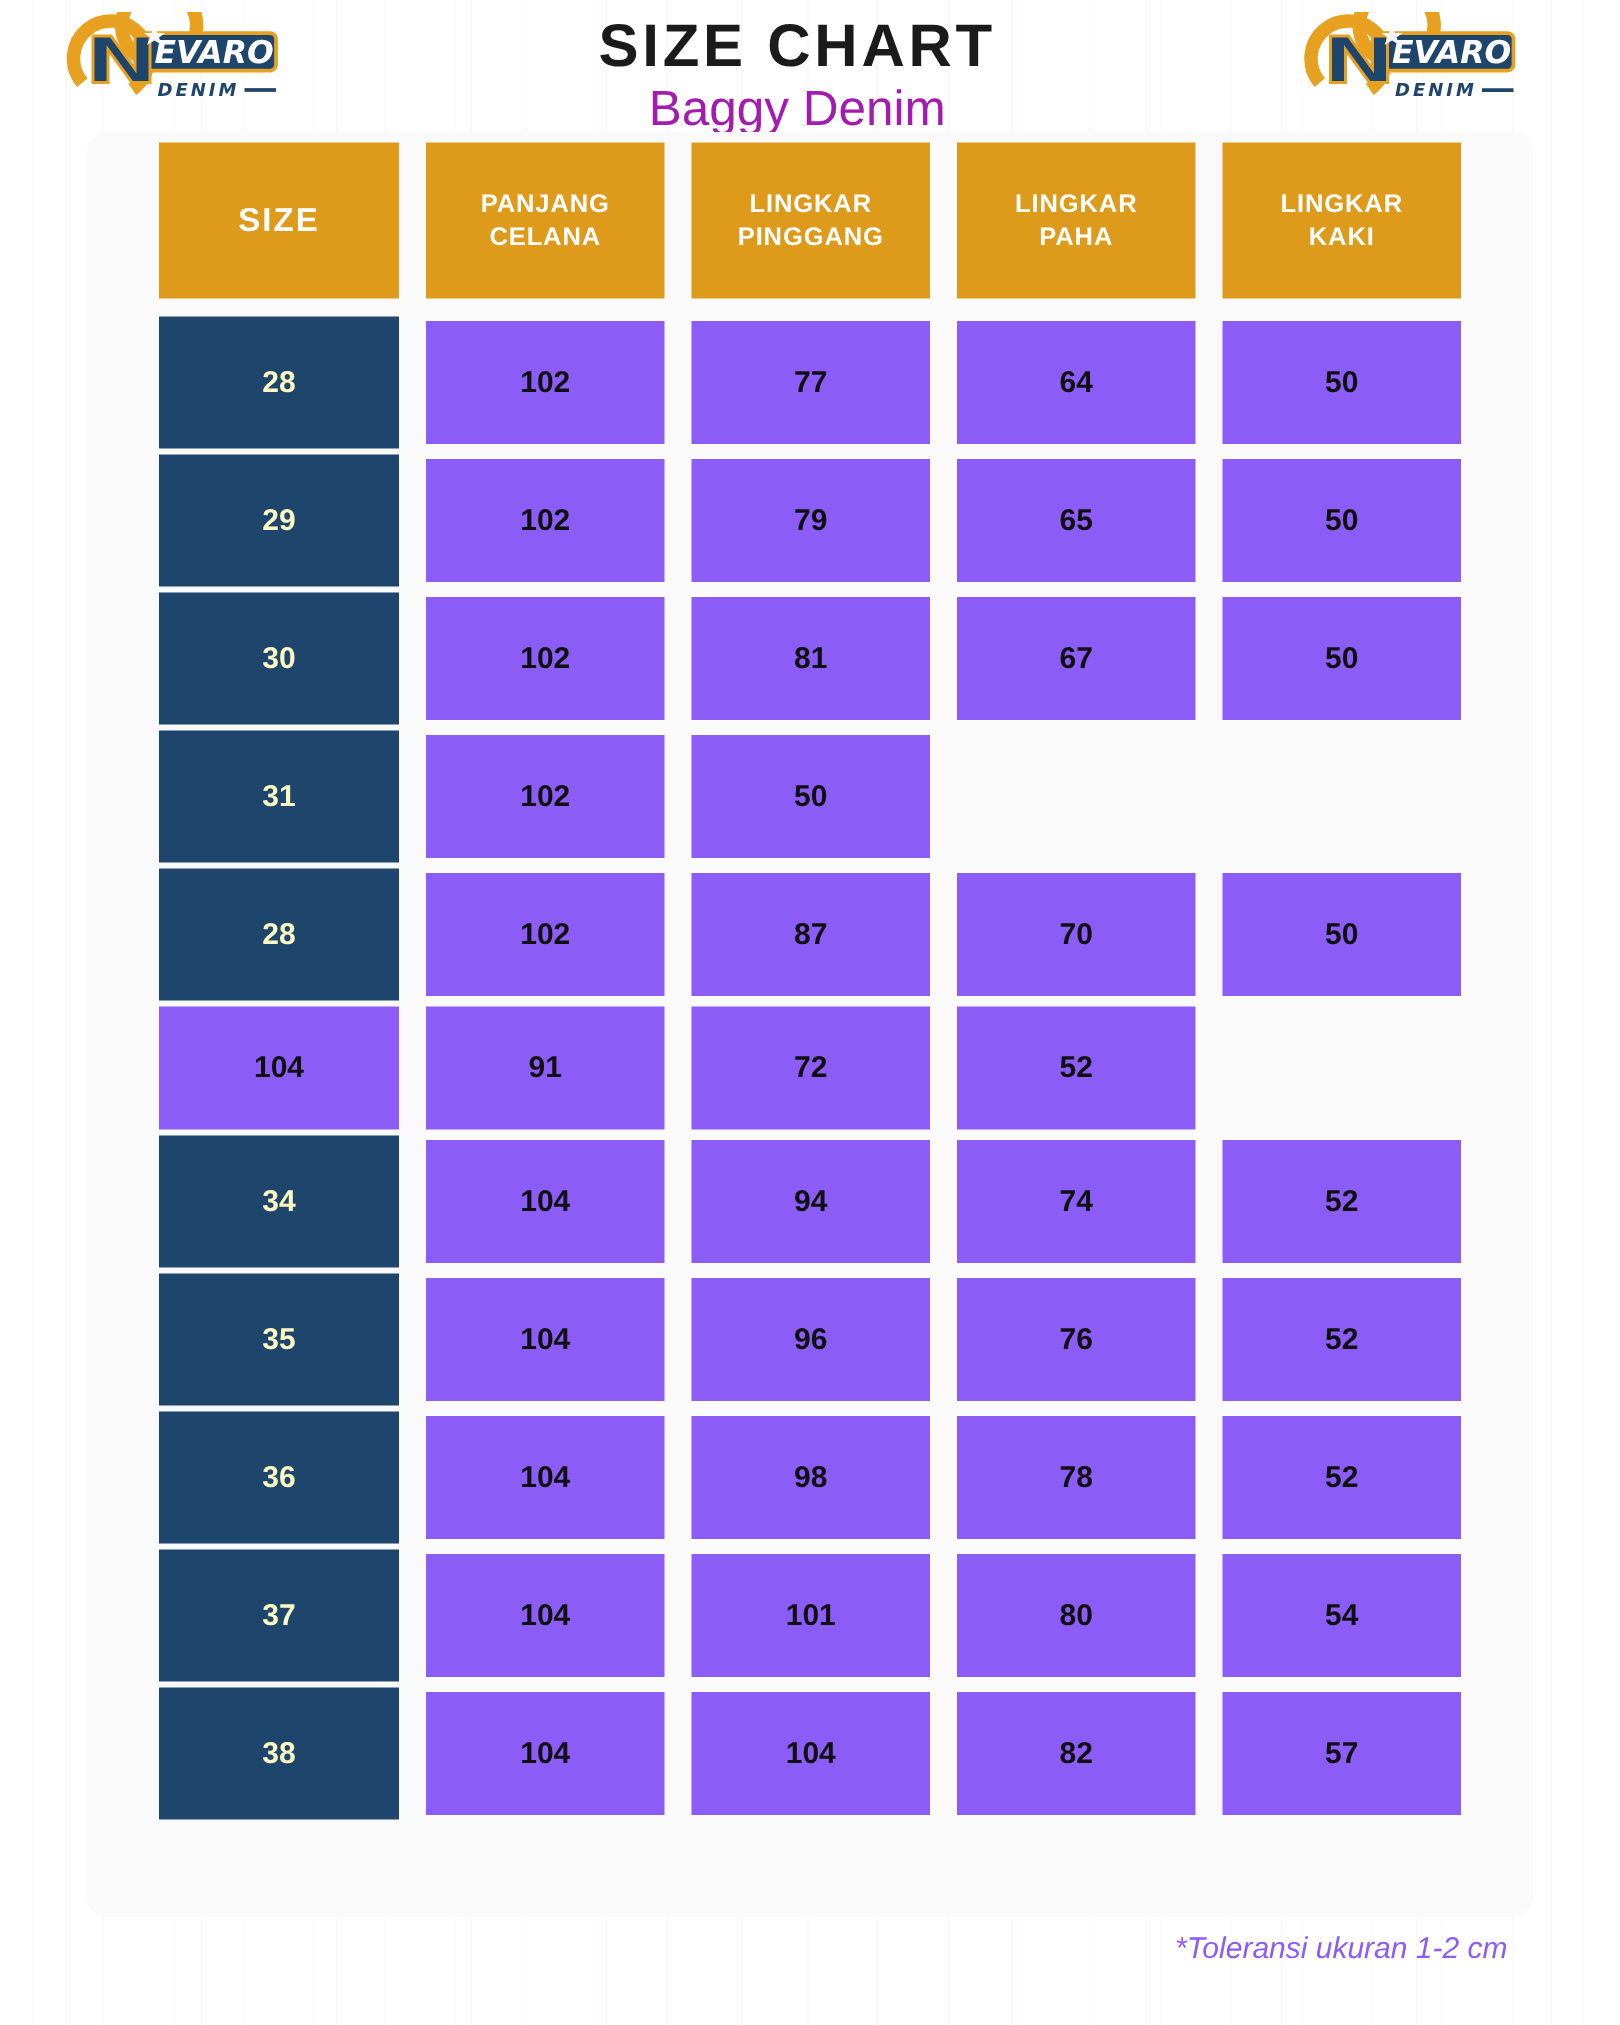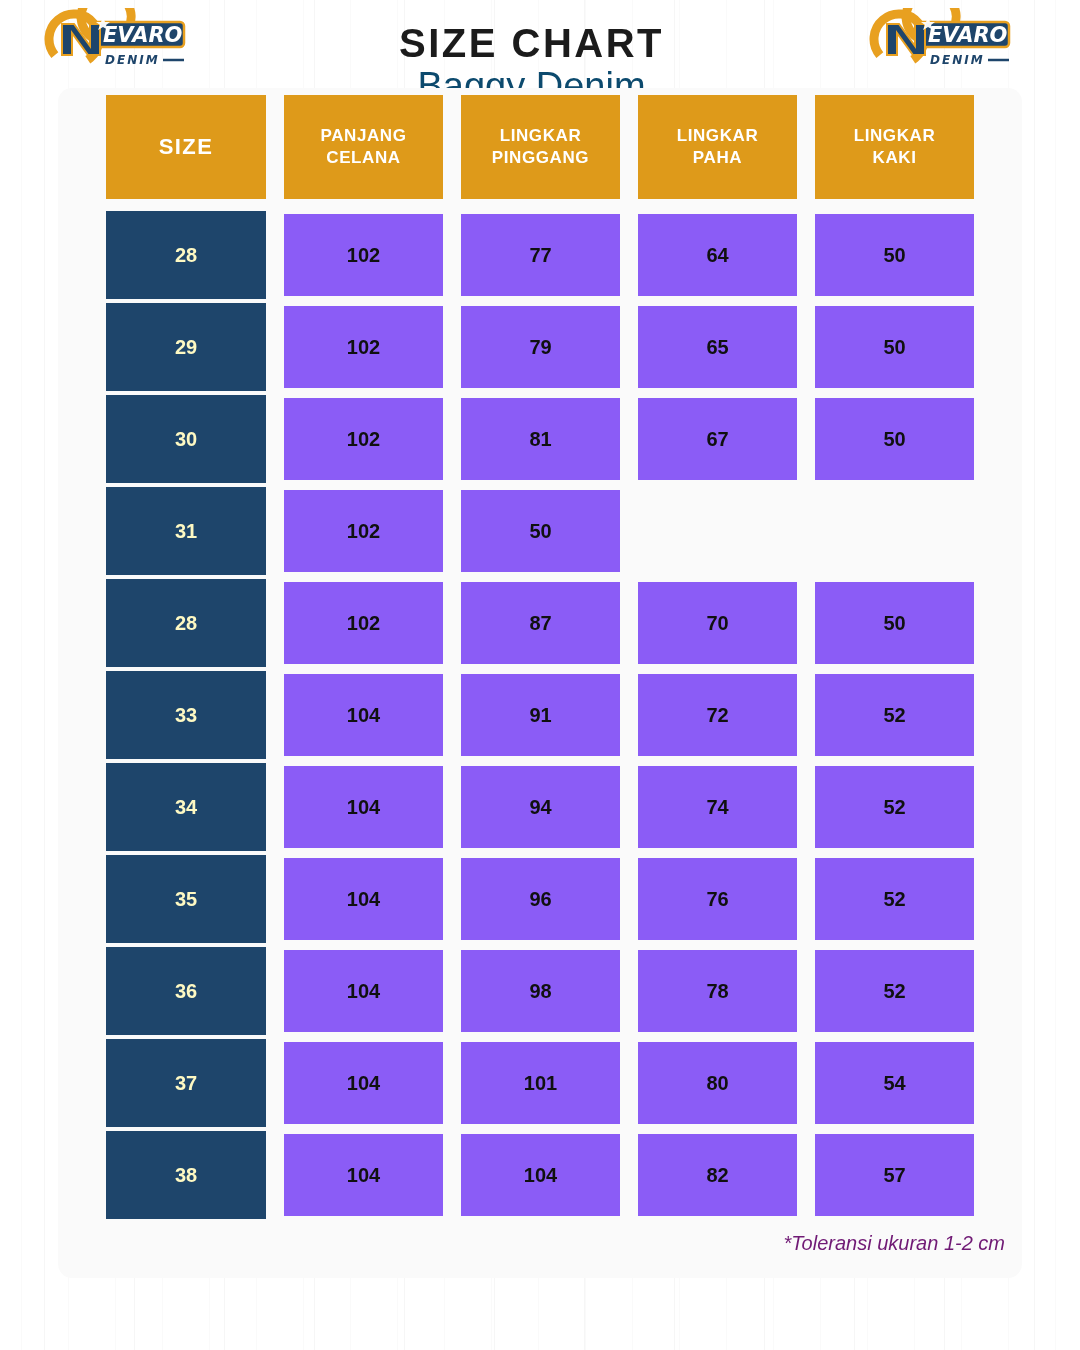--- a/index.html
+++ b/index.html
@@ -71,33 +71,33 @@
     width: 150px;
     height: 62px;
     position: relative;
     flex: none;
   }
   .logo svg { display: block; width: 150px; height: 62px; }
 
   .title-block {
     flex: 1;
     text-align: center;
-    margin-top: 14px;
+    margin-top: 2px;
   }
   .title-main {
     font-size: 40px;
     font-weight: bold;
     letter-spacing: 2.5px;
     color: #1b1b1b;
     line-height: 1.05;
   }
   .title-sub {
-    font-size: 38px;
+    font-size: 33px;
     font-weight: 400;
-    color: #0c4a6e;
+    color: #a21caf;
     line-height: 1.15;
     margin-top: 1px;
   }
 
   
   .panel {
     position: absolute;
     left: 58px;
     top: 88px;
     width: 964px;
@@ -157,24 +157,24 @@
     color: #101010;
     font-weight: bold;
     font-size: 20px;
     height: 82px;
     align-self: center;
   }
 
   .footnote {
     position: absolute;
     right: 58px;
-    top: 1232px;
+    top: 1288px;
     font-size: 20px;
     font-style: italic;
-    color: #701a75;
+    color: #8b5cf6;
     z-index: 3;
   }
 </style>
 </head>
 <body>
 
 <div class="paper-texture"></div>
 <div class="paper-texture-2"></div>
 
 <div class="page">
@@ -280,21 +280,20 @@
           <div class="cell cell-val">50</div>
         </div>
         <div class="row">
           <div class="cell cell-size">28</div>
           <div class="cell cell-val">102</div>
           <div class="cell cell-val">87</div>
           <div class="cell cell-val">70</div>
           <div class="cell cell-val">50</div>
         </div>
         <div class="row">
-          <div class="cell cell-size">33</div>
           <div class="cell cell-val">104</div>
           <div class="cell cell-val">91</div>
           <div class="cell cell-val">72</div>
           <div class="cell cell-val">52</div>
         </div>
         <div class="row">
           <div class="cell cell-size">34</div>
           <div class="cell cell-val">104</div>
           <div class="cell cell-val">94</div>
           <div class="cell cell-val">74</div>

